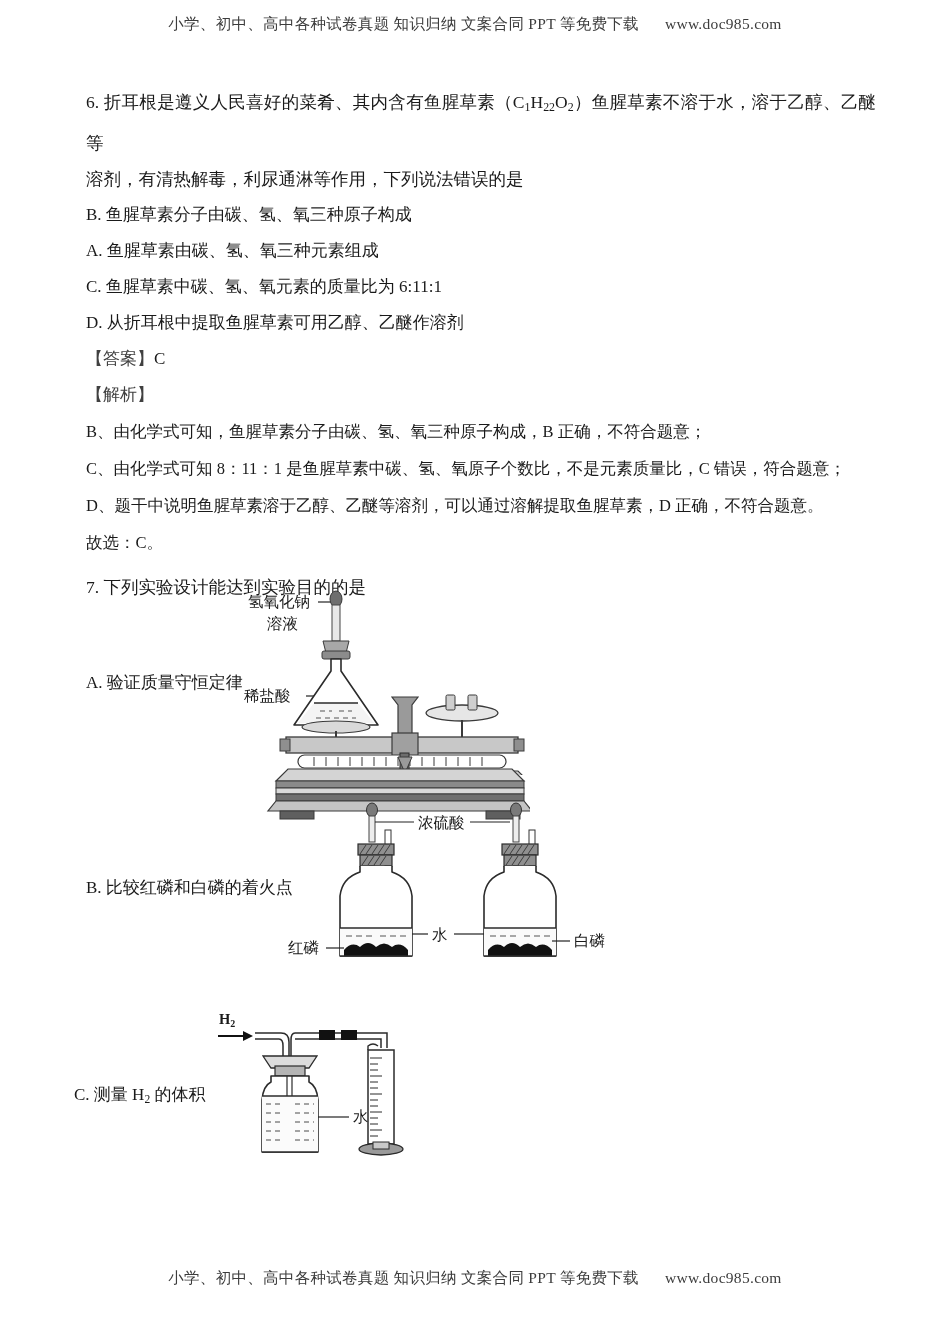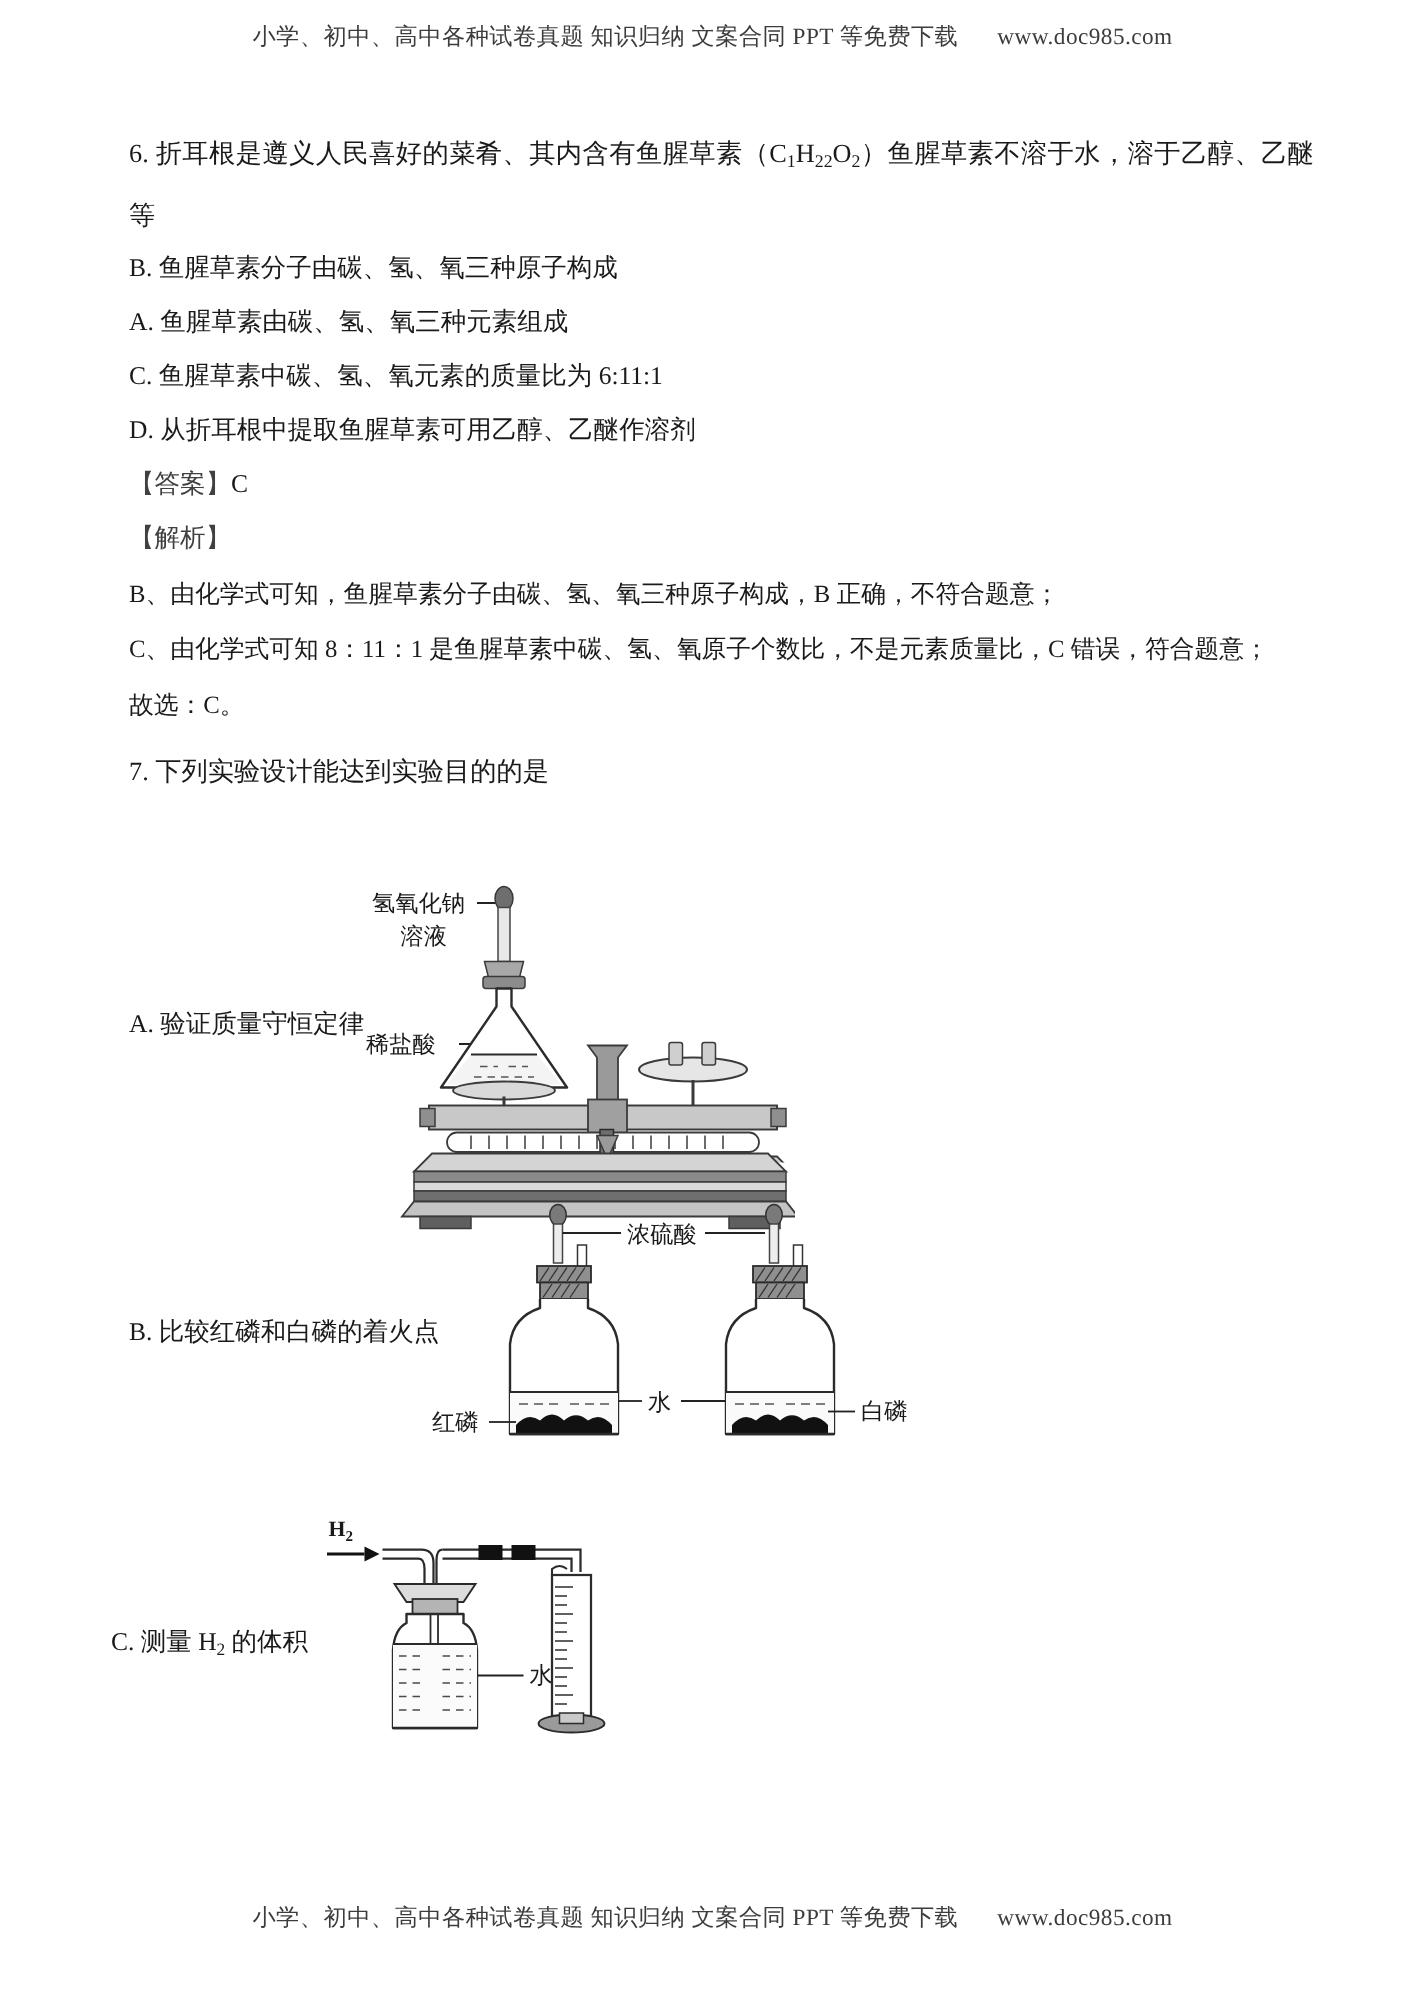--- a/index.html
+++ b/index.html
@@ -102,32 +102,34 @@
 <div class="page">
 
   <div class="watermark" id="header-watermark">
     <span class="wm-text">小学、初中、高中各种试卷真题  知识归纳  文案合同  PPT 等免费下载</span><span class="wm-url">www.doc985.com</span>
   </div>
 
   <div class="content">
 
     <p class="q-line"><span>6. 折耳根是遵义人民喜好的菜肴、其内含有鱼腥草素（C</span><sub>1</sub><span>H</span><sub>22</sub><span>O</span><sub>2</sub><span>）鱼腥草素不溶于水，溶于乙醇、乙醚等</span></p>
 
+    <p class="q-line">溶剂，有清热解毒，利尿通淋等作用，下列说法错误的是</p>
 
     <p class="opt-line">B. 鱼腥草素分子由碳、氢、氧三种原子构成</p>
     <p class="opt-line">A. 鱼腥草素由碳、氢、氧三种元素组成</p>
     <p class="opt-line">C. 鱼腥草素中碳、氢、氧元素的质量比为 6:11:1</p>
     <p class="opt-line">D. 从折耳根中提取鱼腥草素可用乙醇、乙醚作溶剂</p>
 
     <p class="ans-line"><span class="blue">【答案】</span><span>C</span></p>
 
     <p class="exp-line"><span class="blue">【解析】</span></p>
 
     <p class="detail-line">B、由化学式可知，鱼腥草素分子由碳、氢、氧三种原子构成，B 正确，不符合题意；</p>
     <p class="detail-line">C、由化学式可知 8：11：1 是鱼腥草素中碳、氢、氧原子个数比，不是元素质量比，C 错误，符合题意；</p>
+    <p class="detail-line">D、题干中说明鱼腥草素溶于乙醇、乙醚等溶剂，可以通过溶解提取鱼腥草素，D 正确，不符合题意。</p>
     <p class="detail-line">故选：C。</p>
 
     <p class="q7-line" style="margin-top:8px;">7. 下列实验设计能达到实验目的的是</p>
   </div>
 
   <div class="figblock" style="top:585px;">
     <div class="figlabel" style="left:86px; top:86px;">A. 验证质量守恒定律</div>
 
     <svg class="figsvg" style="left:240px; top:0px;" width="290" height="190" viewBox="0 0 290 190">
 

